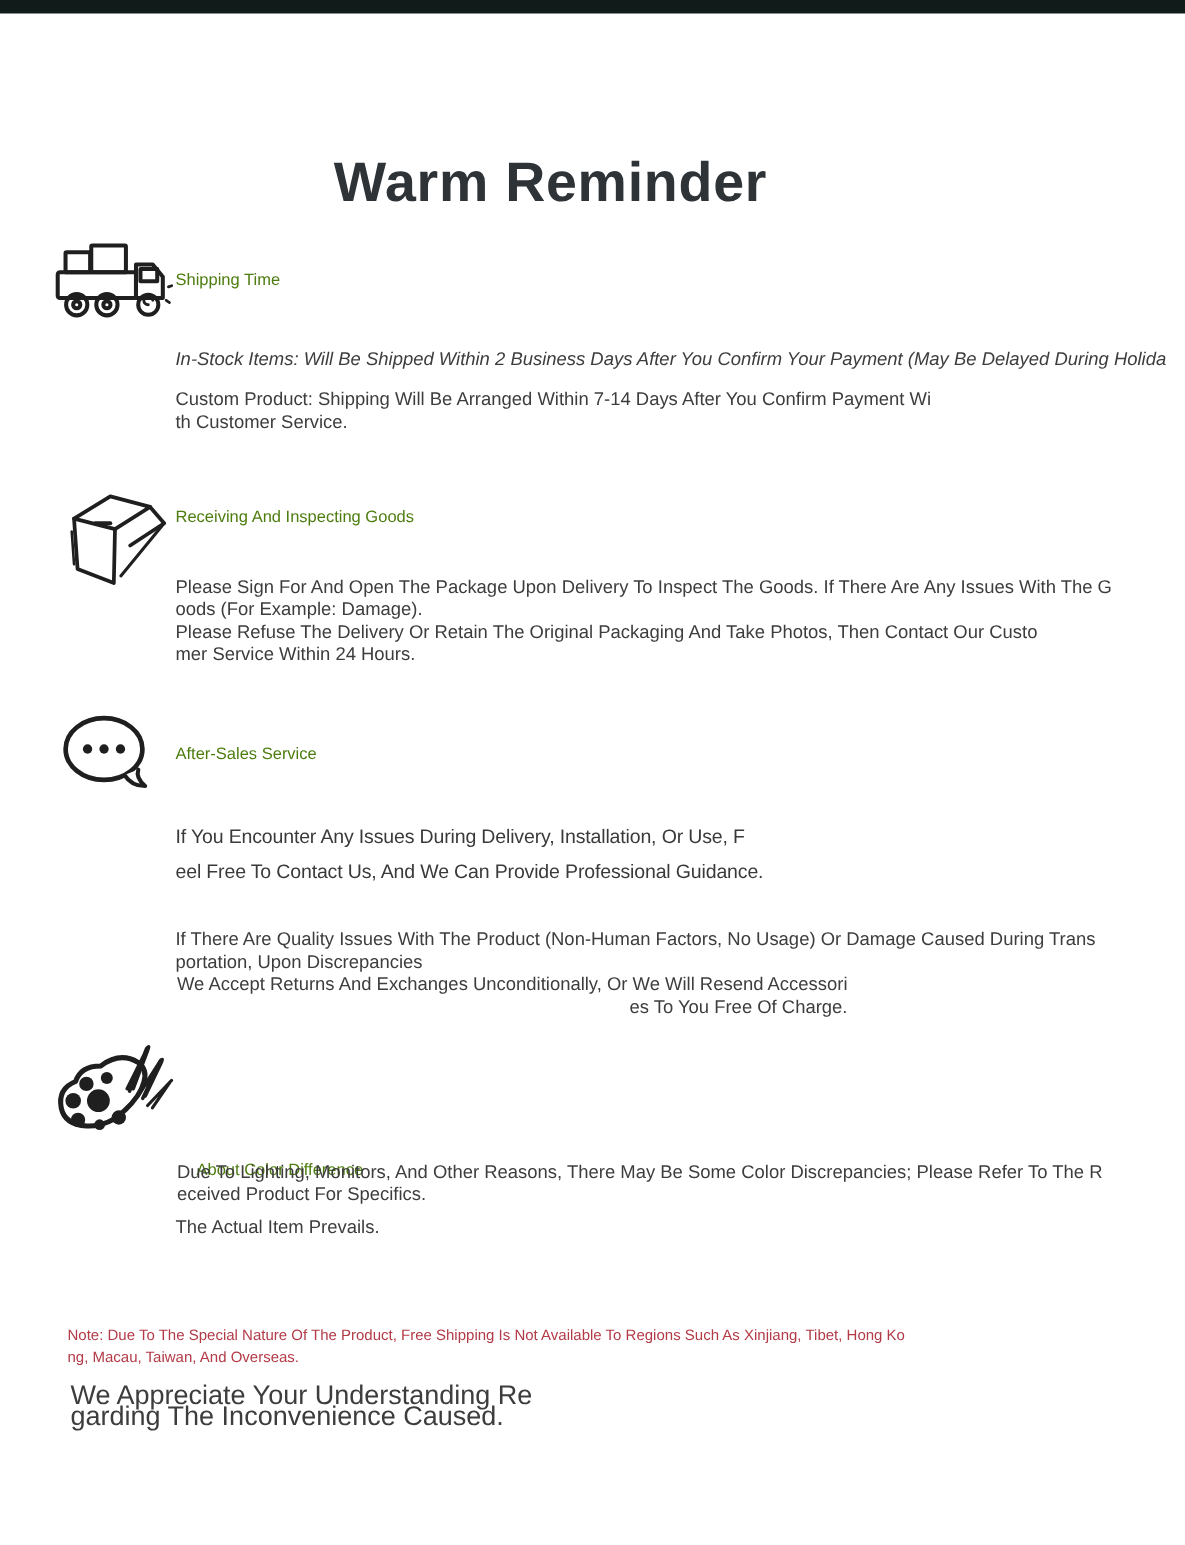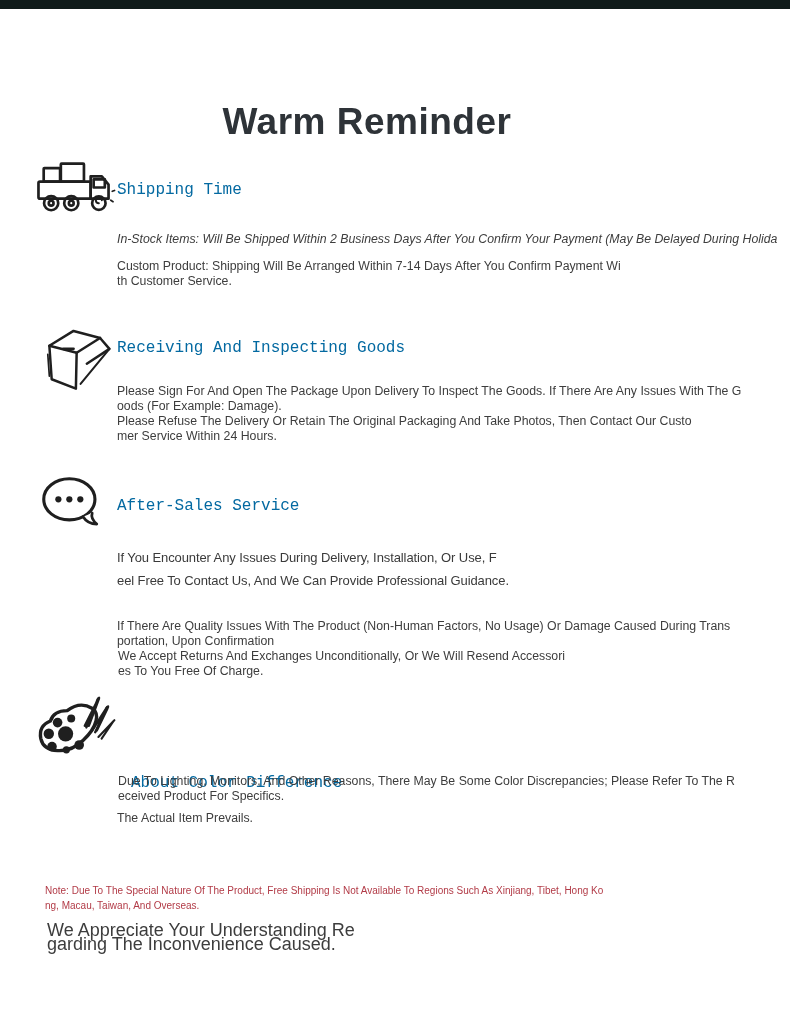--- a/index.html
+++ b/index.html
@@ -17,24 +17,23 @@
     background:#101b1a;
   }
   .title{
     left:0;top:76px;width:734px;
     text-align:center;
     font-size:37px;font-weight:bold;
     letter-spacing:.5px;
     color:#2e3338;
   }
   .heading{
-    font-size:16px;
-    color:#0369a1;
+    font-size:11px;
+    color:#4d7c0f;
     white-space:nowrap;
-    font-family:Liberation Mono, monospace;
   }
   .body-text{
     font-size:12.3px;
     line-height:14.4px;
     color:#3d3d3d;
     white-space:pre-line;
   }
   .oneline{white-space:pre;font-style:italic;}
   .big-text{
     font-size:13px;
@@ -64,21 +63,21 @@
   .p-1a{left:117px;top:220px;}
   .p-1b{left:117px;top:247px;}
   
   .h-2{left:117px;top:339px;}
   .p-2a{left:117px;top:372px;}
   .p-2b{left:117px;top:402px;}
   
   .h-3{left:117px;top:497px;}
   .big-3{left:117px;top:533px;}
   .p-3a{left:117px;top:607px;}
-  .p-3b{left:118px;top:637px;}
+  .p-3b{left:118px;top:637px;text-align:right;}
   
   .h-4{left:131px;top:730px;margin-top:44px;}
   .p-4a{left:118px;top:762px;}
   .p-4b{left:117px;top:799px;}
   
   .n-red{left:45px;top:873px;}
   .n-dark{left:47px;top:905px;}
 </style>
 </head>
 <body>
@@ -131,21 +130,21 @@
     <path d="M46 45 q5 8 15 8 q-7 -6 -5 -12" fill="#ffffff" stroke-width="3"></path>
     <circle cx="19" cy="26" r="3.4" fill="#1f1f1f" stroke="none"></circle>
     <circle cx="31" cy="26" r="3.4" fill="#1f1f1f" stroke="none"></circle>
     <circle cx="43" cy="26" r="3.4" fill="#1f1f1f" stroke="none"></circle>
   </svg>
 </div>
 <div class="abs heading h-3">After-Sales Service</div>
 <p class="abs big-text big-3">If You Encounter Any Issues During Delivery, Installation, Or Use, F
 eel Free To Contact Us, And We Can Provide Professional Guidance.</p>
 <p class="abs body-text p-3a">If There Are Quality Issues With The Product (Non-Human Factors, No Usage) Or Damage Caused During Trans
-portation, Upon Confirmation</p>
+portation, Upon Discrepancies</p>
 <p class="abs body-text p-3b">We Accept Returns And Exchanges Unconditionally, Or We Will Resend Accessori
 es To You Free Of Charge.</p>
 
 <div class="abs icon icon-palette">
   <svg viewBox="0 0 105 92" fill="none" stroke="#1f1f1f" stroke-width="3.8" stroke-linecap="round" stroke-linejoin="round">
     <path d="M61 42 L77 10 q2 -4 0 -1 L63 44" stroke-width="3"></path>
     <path d="M77 10 q3 -6 1 0 l-12 32" stroke-width="3"></path>
     <path d="M70 48 L88 20 q2 -3 0 0 L74 50" stroke-width="3"></path>
     <path d="M88 20 q4 -5 1 1 l-13 27" stroke-width="3"></path>
     <path d="M78 56 L97 36 q2 -2 0 0 L82 58" stroke-width="2.6"></path>

